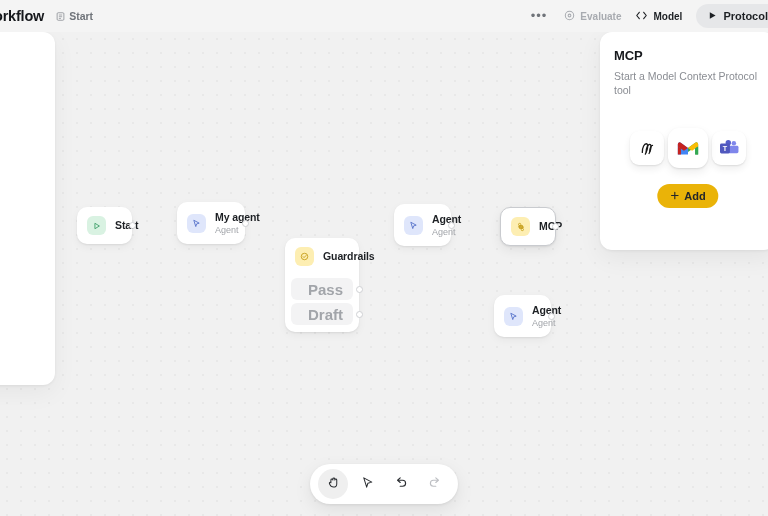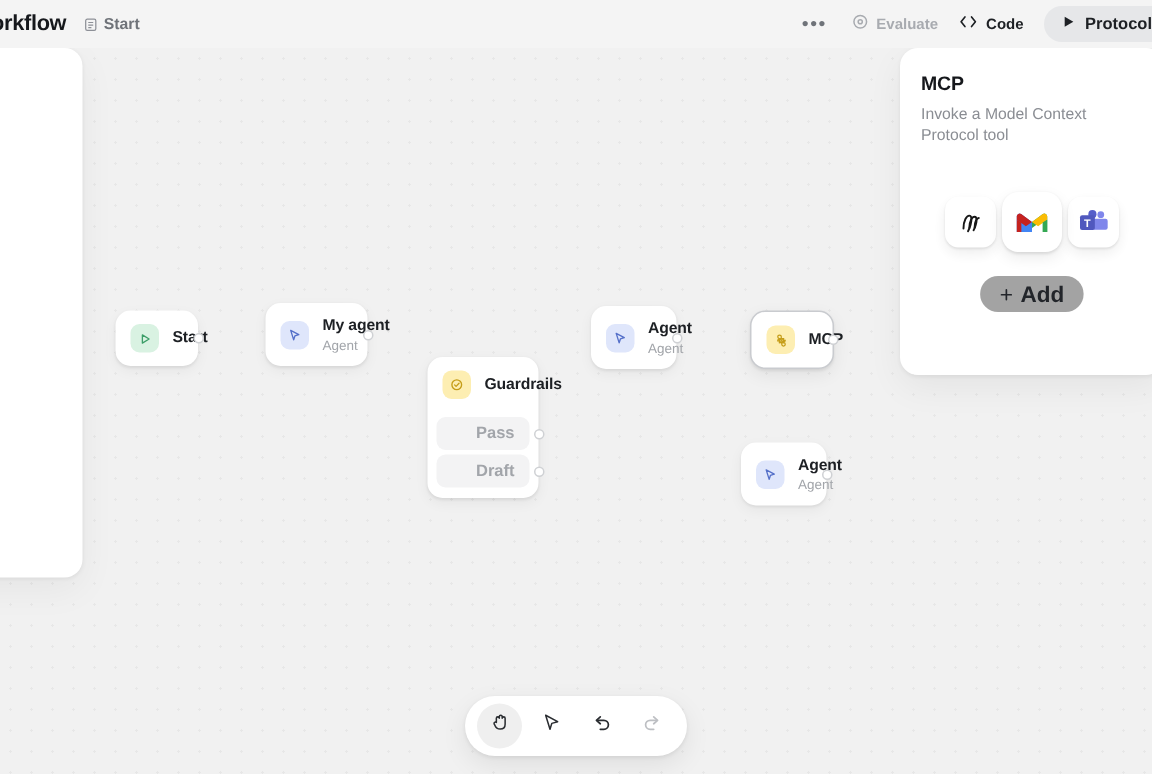--- a/index.html
+++ b/index.html
@@ -94,22 +94,22 @@
     box-shadow: 0 1px 2px rgba(0,0,0,0.10), 0 4px 10px rgba(0,0,0,0.08);
     display: flex; align-items: center; justify-content: center;
   }
   .app-tile.mid { width: 40px; height: 40px; border-radius: 11px; z-index: 2; }
   .app-tile.side { opacity: 0.97; }
   .rp-add {
     position: absolute; left: 50%; transform: translateX(-50%);
     top: 152px;
     display: flex; align-items: center; gap: 5px;
     height: 24px; padding: 0 13px;
-    background: #a3a3a3; color: #22252a;
-    font-size: 15px; font-weight: 600;
+    background: #eab308; color: #22252a;
+    font-size: 11px; font-weight: 600;
     border-radius: 12px; cursor: pointer;
   }
 
   
   .node {
     position: absolute;
     background: #ffffff;
     border-radius: 10px;
     box-shadow: 0 1px 2px rgba(0,0,0,0.07), 0 3px 9px rgba(0,0,0,0.05);
     z-index: 12;
@@ -135,21 +135,21 @@
     background: #fff; border: 1px solid #cfd1d4; top: 50%; margin-top: -3.5px;
     right: -4px;
   }
   .branch-row {
     height: 22px; margin: 3px 6px; border-radius: 6px;
     background: #f3f3f4;
     display: flex; align-items: center; justify-content: flex-end;
     padding-right: 10px; position: relative;
   }
   .branch-row:last-child { margin-bottom: 7px; }
-  .branch-label { font-size: 11px; color: #a2a5aa; font-weight: 600; }
+  .branch-label { font-size: 15px; color: #a2a5aa; font-weight: 600; }
   .branch-port {
     position: absolute; right: -10px; width: 7px; height: 7px; border-radius: 50%;
     background: #fff; border: 1px solid #cfd1d4;
   }
   .node.selected {
     border: 1px solid #c9cbcf;
     box-shadow: 0 1px 2px rgba(0,0,0,0.08), 0 4px 12px rgba(0,0,0,0.07);
   }
 
   
@@ -216,21 +216,21 @@
         <span>Evaluate</span>
       </div>
 
       <div class="tb-item tb-code">
         <span>
           <svg width="13" height="11" viewBox="0 0 14 12">
             <path d="M4.6 2.5 L1.8 6 L4.6 9.5" fill="none" stroke="#1d2024" stroke-width="1.2" stroke-linecap="round" stroke-linejoin="round"></path>
             <path d="M9.4 2.5 L12.2 6 L9.4 9.5" fill="none" stroke="#1d2024" stroke-width="1.2" stroke-linecap="round" stroke-linejoin="round"></path>
           </svg>
         </span>
-        <span>Code</span>
+        <span>Model</span>
       </div>
 
       <div class="tb-preview">
         <span>
           <svg width="9" height="9" viewBox="0 0 10 10">
               <path d="M2 1.3 L8.4 5 L2 8.7 Z" fill="#1d2024"></path>
             </svg>
         </span>
         <span>Protocol</span>
       </div>
@@ -384,21 +384,21 @@
 
   <div class="left-panel">
     
     
     
     
   </div>
 
   <div class="right-panel">
     <div class="rp-title">MCP</div>
-    <div class="rp-sub">Invoke a Model Context Protocol tool</div>
+    <div class="rp-sub">Start a Model Context Protocol tool</div>
 
     <div class="rp-apps">
       <div class="app-tile side">
         <svg width="19" height="19" viewBox="0 0 22 22">
           <path d="M5 15.5 C5 9, 7.5 5.5, 9.5 5.5 C11.5 5.5, 11.5 9, 10.5 12.5 C9.6 15.6, 8.5 17.5, 8.5 17.5" fill="none" stroke="#111" stroke-width="1.5" stroke-linecap="round"></path>
           <path d="M9.5 15 C9.5 9.5, 11.8 6.3, 13.6 6.3 C15.4 6.3, 15.4 9.5, 14.5 12.6 C13.8 15.2, 12.8 16.8, 12.8 16.8" fill="none" stroke="#111" stroke-width="1.5" stroke-linecap="round"></path>
           <path d="M13.6 14.6 C13.6 10, 15.4 7.4, 16.8 7.4" fill="none" stroke="#111" stroke-width="1.5" stroke-linecap="round"></path>
         </svg>
       </div>
 

